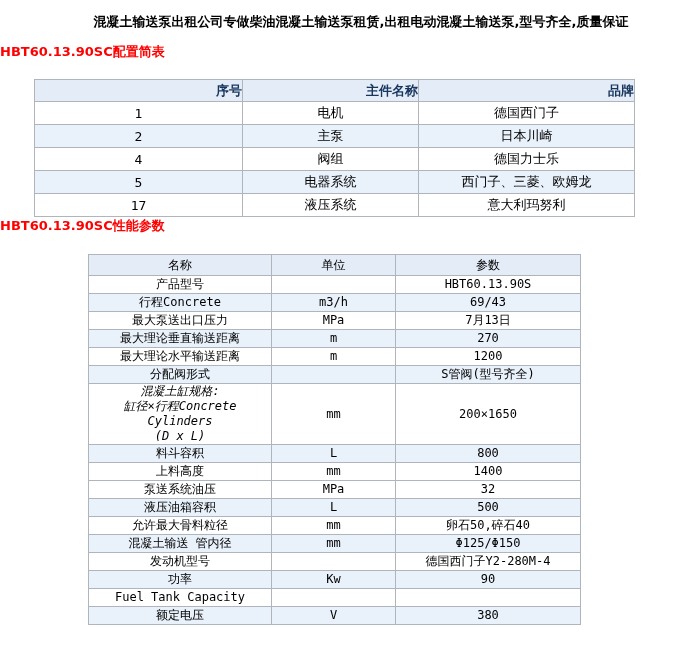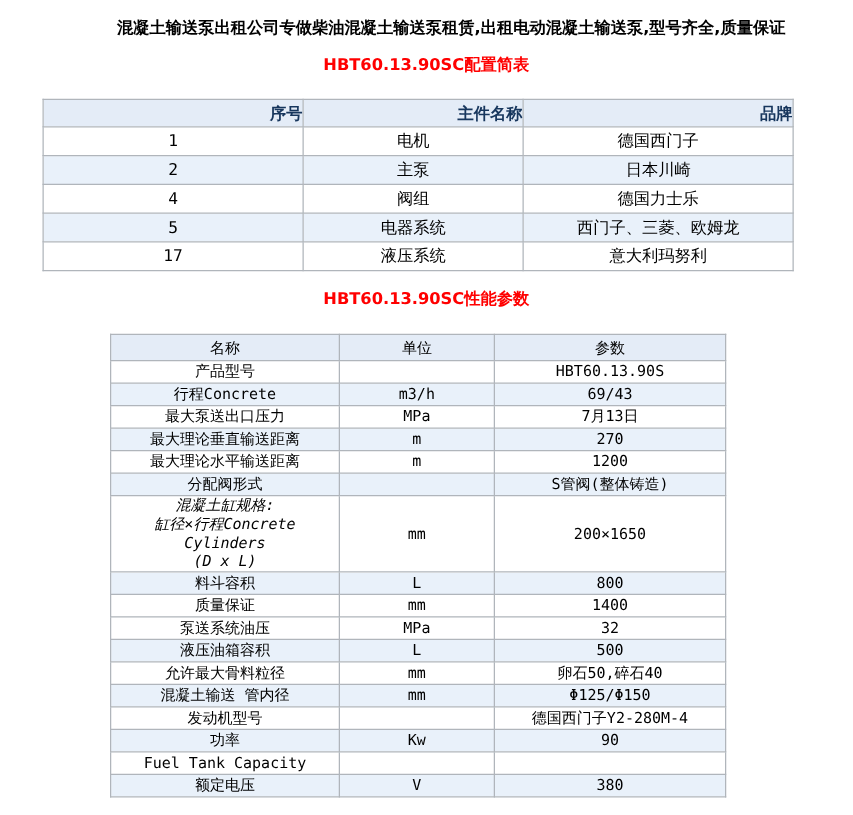--- a/index.html
+++ b/index.html
@@ -13,27 +13,26 @@
   }
   .page-title {
     padding-top: 13px;
     text-align: center;
     font-size: 13px;
     font-weight: bold;
     letter-spacing: 0;
     margin-left: 40px;
   }
   .section-title {
-    text-align: center;
     font-size: 13px;
     font-weight: bold;
     color: var(--accent_red, #ff0000);
   }
   #config-section-title { margin-top: 12px; }
-  #params-section-title { margin-top: 13px; }
+  #params-section-title { }
 
   table { border-collapse: collapse; table-layout: fixed; }
   th, td {
     border: 1px solid var(--border, #b0b5bb);
     text-align: center;
     vertical-align: middle;
     padding: 0;
     overflow: hidden;
     white-space: nowrap;
   }
@@ -156,38 +155,38 @@
         <td>270</td>
       </tr>
       <tr>
         <td>最大理论水平输送距离</td>
         <td>m</td>
         <td>1200</td>
       </tr>
       <tr class="stripe">
         <td>分配阀形式</td>
         <td></td>
-        <td>S管阀(整体铸造)</td>
+        <td>S管阀(型号齐全)</td>
       </tr>
       <tr>
         <td class="tall-cell">
           <div>混凝土缸规格:</div>
           <div>缸径×行程Concrete Cylinders</div>
           <div>(D x L)</div>
         </td>
         <td>mm</td>
         <td>200×1650</td>
       </tr>
       <tr class="stripe">
         <td>料斗容积</td>
         <td>L</td>
         <td>800</td>
       </tr>
       <tr>
-        <td>质量保证</td>
+        <td>上料高度</td>
         <td>mm</td>
         <td>1400</td>
       </tr>
       <tr>
         <td>泵送系统油压</td>
         <td>MPa</td>
         <td>32</td>
       </tr>
       <tr class="stripe">
         <td>液压油箱容积</td>

